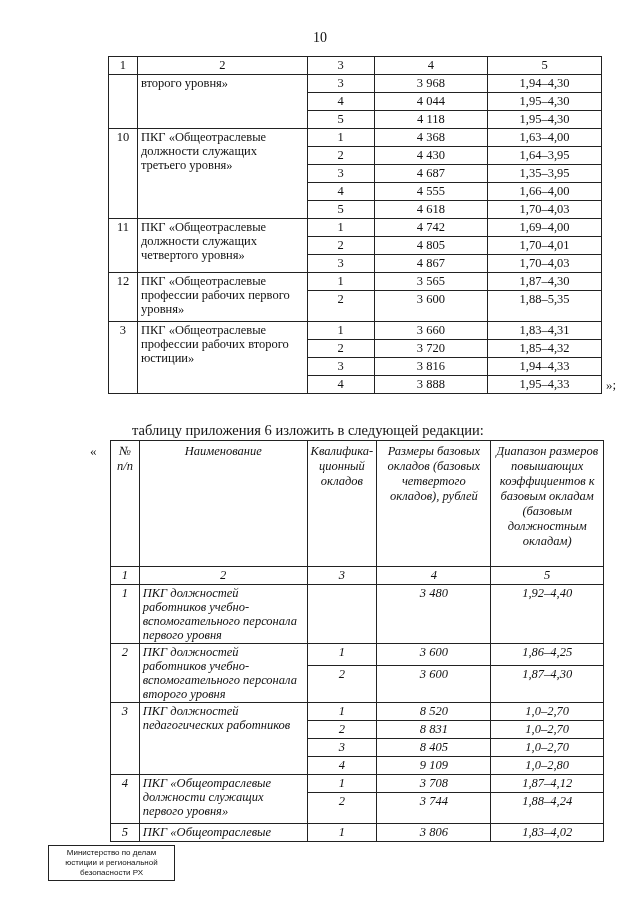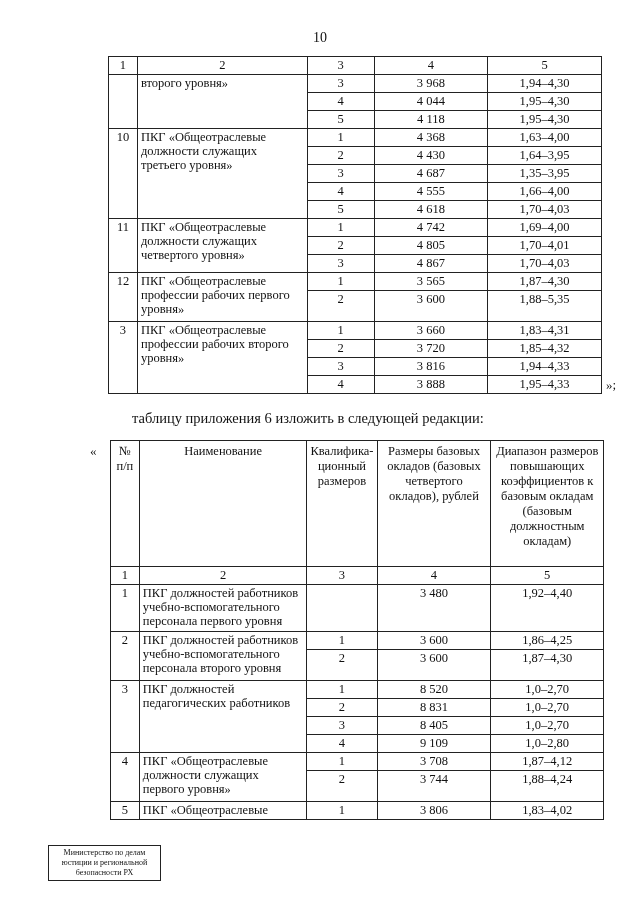--- a/index.html
+++ b/index.html
@@ -4,29 +4,29 @@
 <style>
   html, body { margin:0; padding:0; background:#ffffff; }
   body { width:640px; height:905px; position:relative; overflow:hidden;
          font-family:"Liberation Serif","DejaVu Serif",serif; color:#111; }
   .page-number { position:absolute; left:0; width:640px; top:30px; text-align:center; font-size:14px; }
   table { border-collapse:collapse; position:absolute; font-size:12.5px; line-height:14px; }
   td, th { border:1px solid #222; padding:1px 3px; vertical-align:top; font-weight:normal; }
   .c { text-align:center; }
   .t1 { left:108px; top:56px; width:494px; }
   .t1 td { height:15px; padding-top:1px; padding-bottom:1px; }
-  .t2 { left:110px; top:440px; width:494px; }
+  .t2 { left:110px; top:440px; width:494px;font-style:italic; }
   .t2 th { text-align:center; vertical-align:top; line-height:15px; padding-top:3px; }
   .t2 td { height:15px; }
-  .intro { position:absolute; left:132px; top:410px; font-size:14.5px; }
+  .intro { position:absolute; left:132px; top:422px; font-size:14.5px; }
   .open-quote { position:absolute; left:90px; top:443px; font-size:13px; }
   .close-quote { position:absolute; left:606px; top:377px; font-size:13px; }
   .stamp { position:absolute; left:48px; top:845px; width:109px; border:1px solid #222;
-           font-family:Liberation Serif, serif; font-size:8px; line-height:10px;
-           text-align:center; padding:2px 1px; }
+           font-family:Liberation Sans, sans-serif; font-size:8px; line-height:10px;
+           text-align:center; padding:2px 8px; }
 </style>
 </head>
 <body>
 
 <div class="page-number">10</div>
 
 <table class="t1">
   <colgroup>
       <col style="width:29px">
       <col style="width:170px">
@@ -110,21 +110,21 @@
         <td class="c">3 565</td>
         <td class="c">1,87–4,30</td>
       </tr>
       <tr style="height: 31px;">
         <td class="c">2</td>
         <td class="c">3 600</td>
         <td class="c">1,88–5,35</td>
       </tr>
       <tr>
         <td class="c" rowspan="4">3</td>
-        <td rowspan="4">ПКГ «Общеотраслевые профессии рабочих второго уровня»</td>
+        <td rowspan="4">ПКГ «Общеотраслевые профессии рабочих второго юстиции»</td>
         <td class="c">1</td>
         <td class="c">3 660</td>
         <td class="c">1,83–4,31</td>
       </tr>
       <tr>
         <td class="c">2</td>
         <td class="c">3 720</td>
         <td class="c">1,85–4,32</td>
       </tr>
       <tr>
@@ -150,21 +150,21 @@
       <col style="width:29px">
       <col style="width:169px">
       <col style="width:68px">
       <col style="width:115px">
       <col style="width:113px">
     </colgroup>
   <thead>
     <tr style="height:126px">
       <th>№ п/п</th>
       <th>Наименование</th>
-      <th>Квалифика-ционный размеров</th>
+      <th>Квалифика-ционный окладов</th>
       <th>Размеры базовых окладов (базовых четвертого окладов), рублей</th>
       <th>Диапазон размеров повышающих коэффициентов к базовым окладам (базовым должностным окладам)</th>
     </tr>
   </thead>
   <tbody id="t2body">
     <tr>
       <td class="c">1</td>
       <td class="c">2</td>
       <td class="c">3</td>
       <td class="c">4</td>

